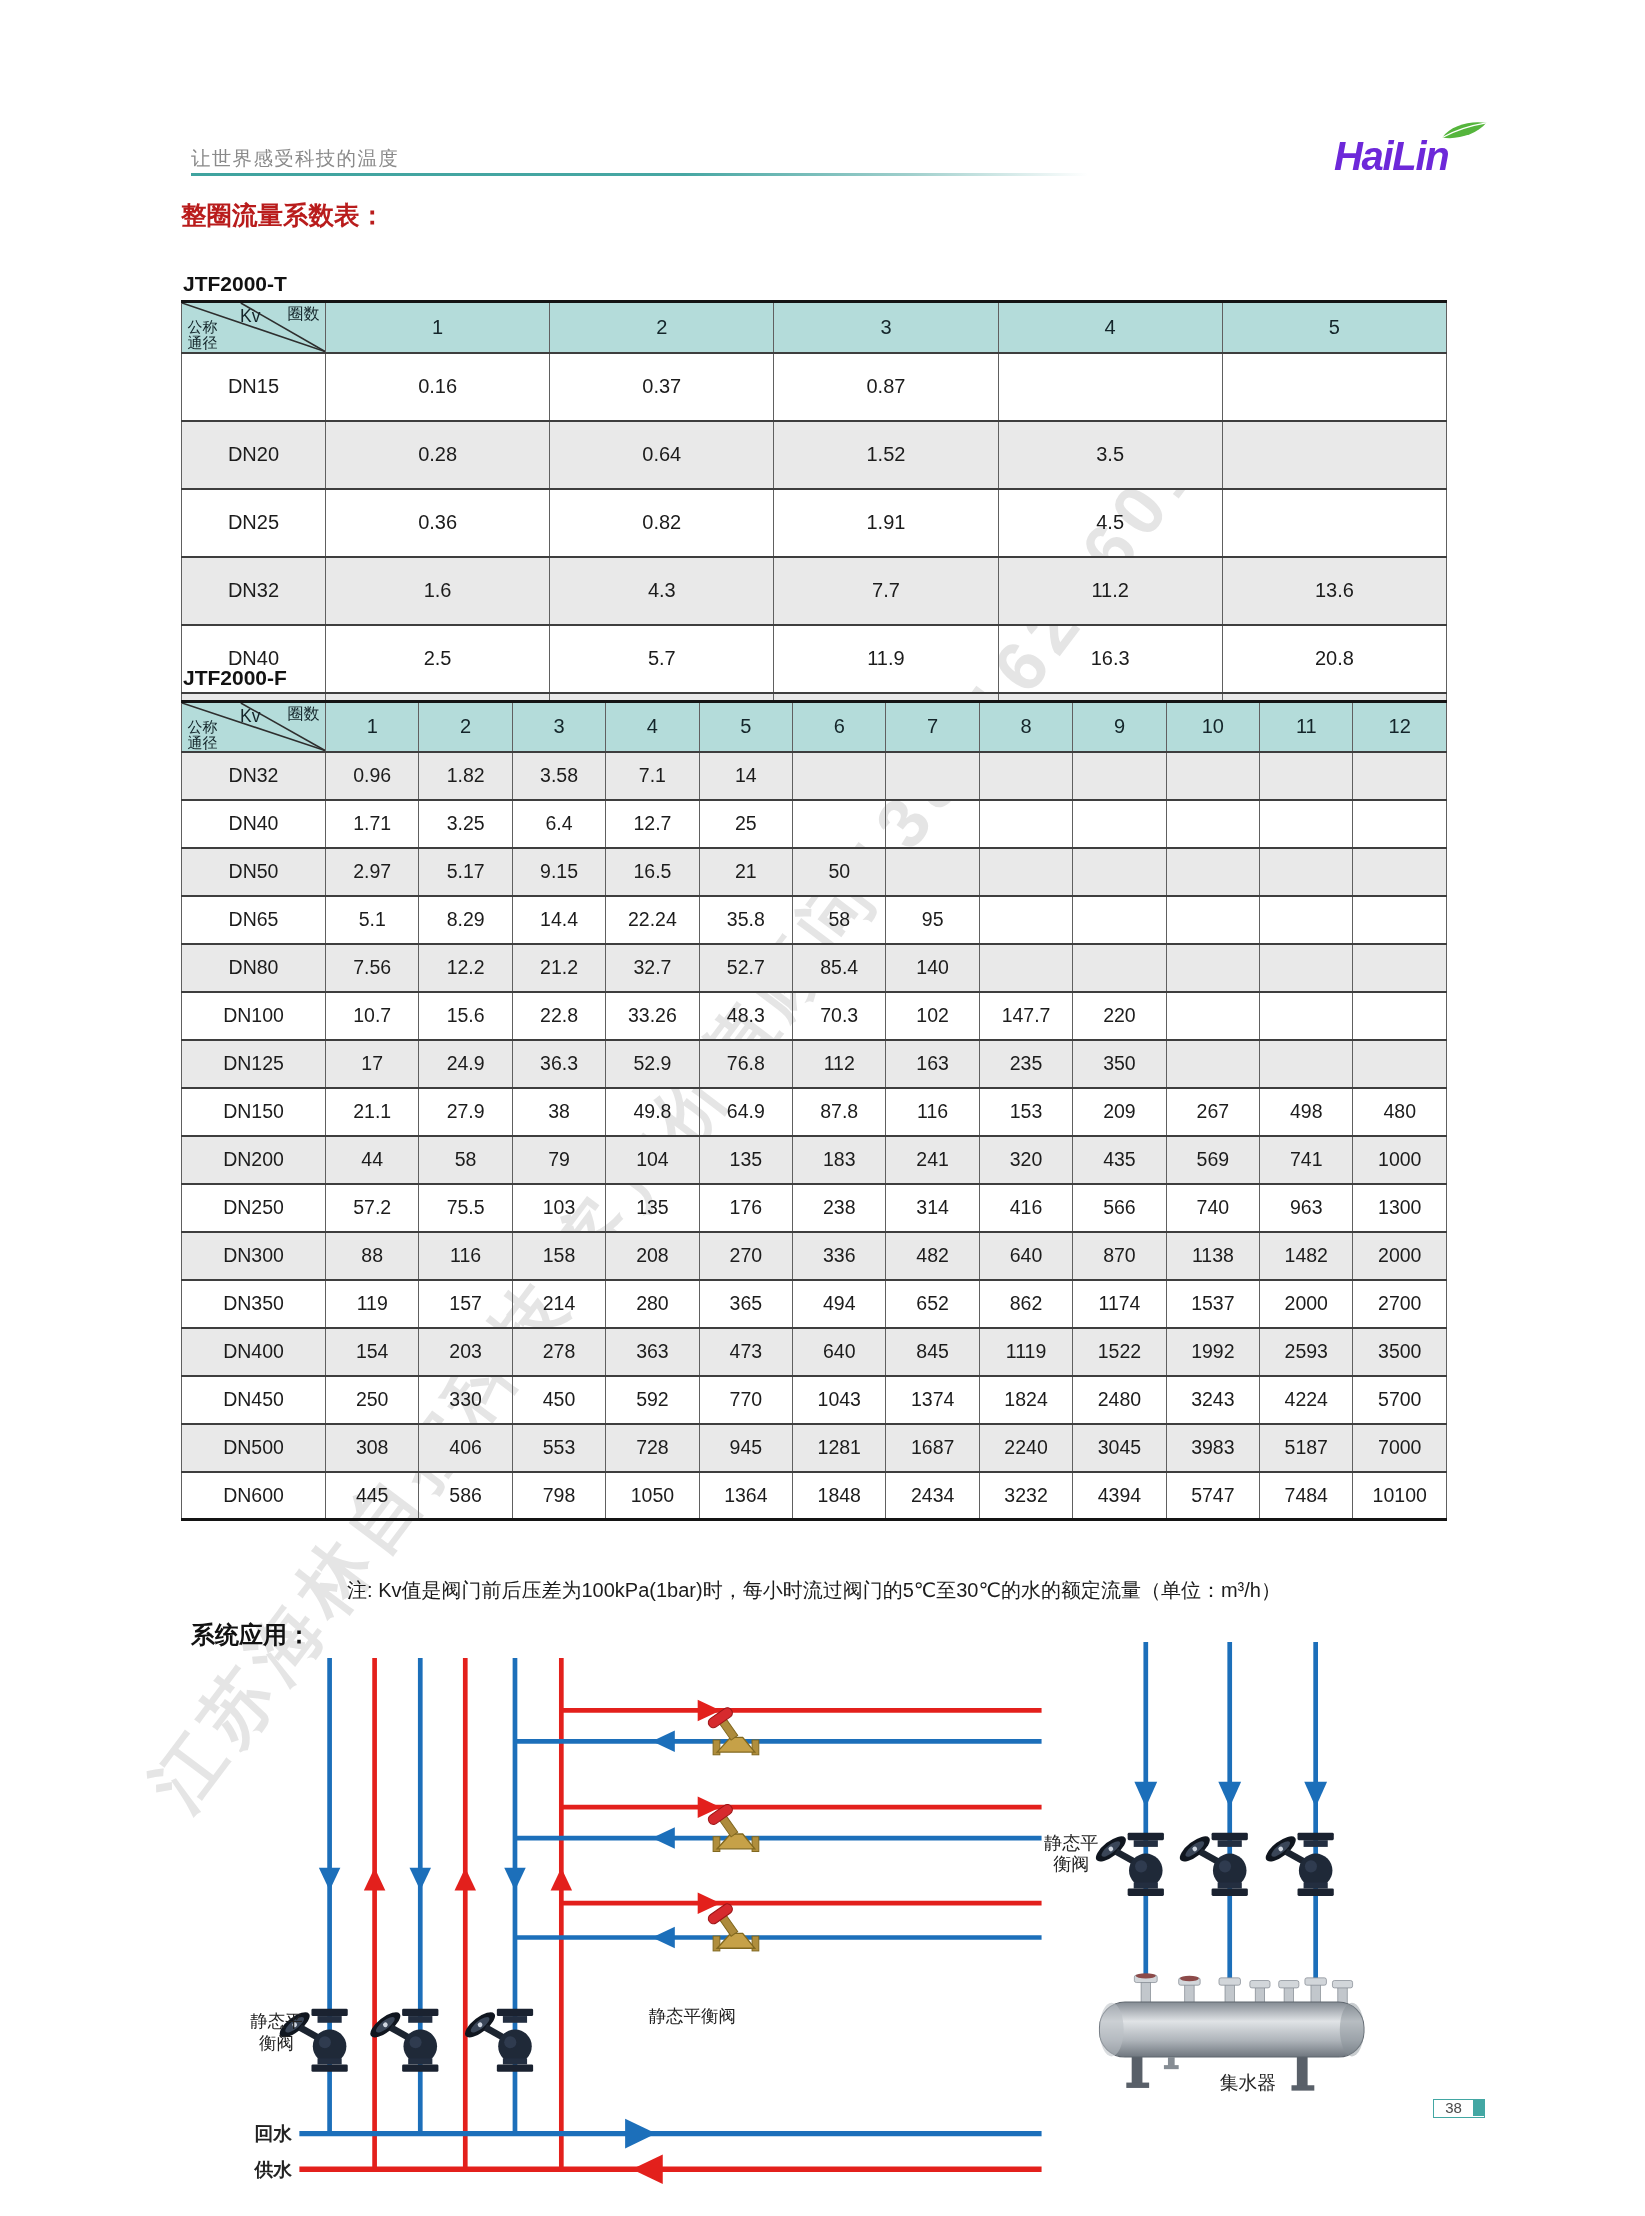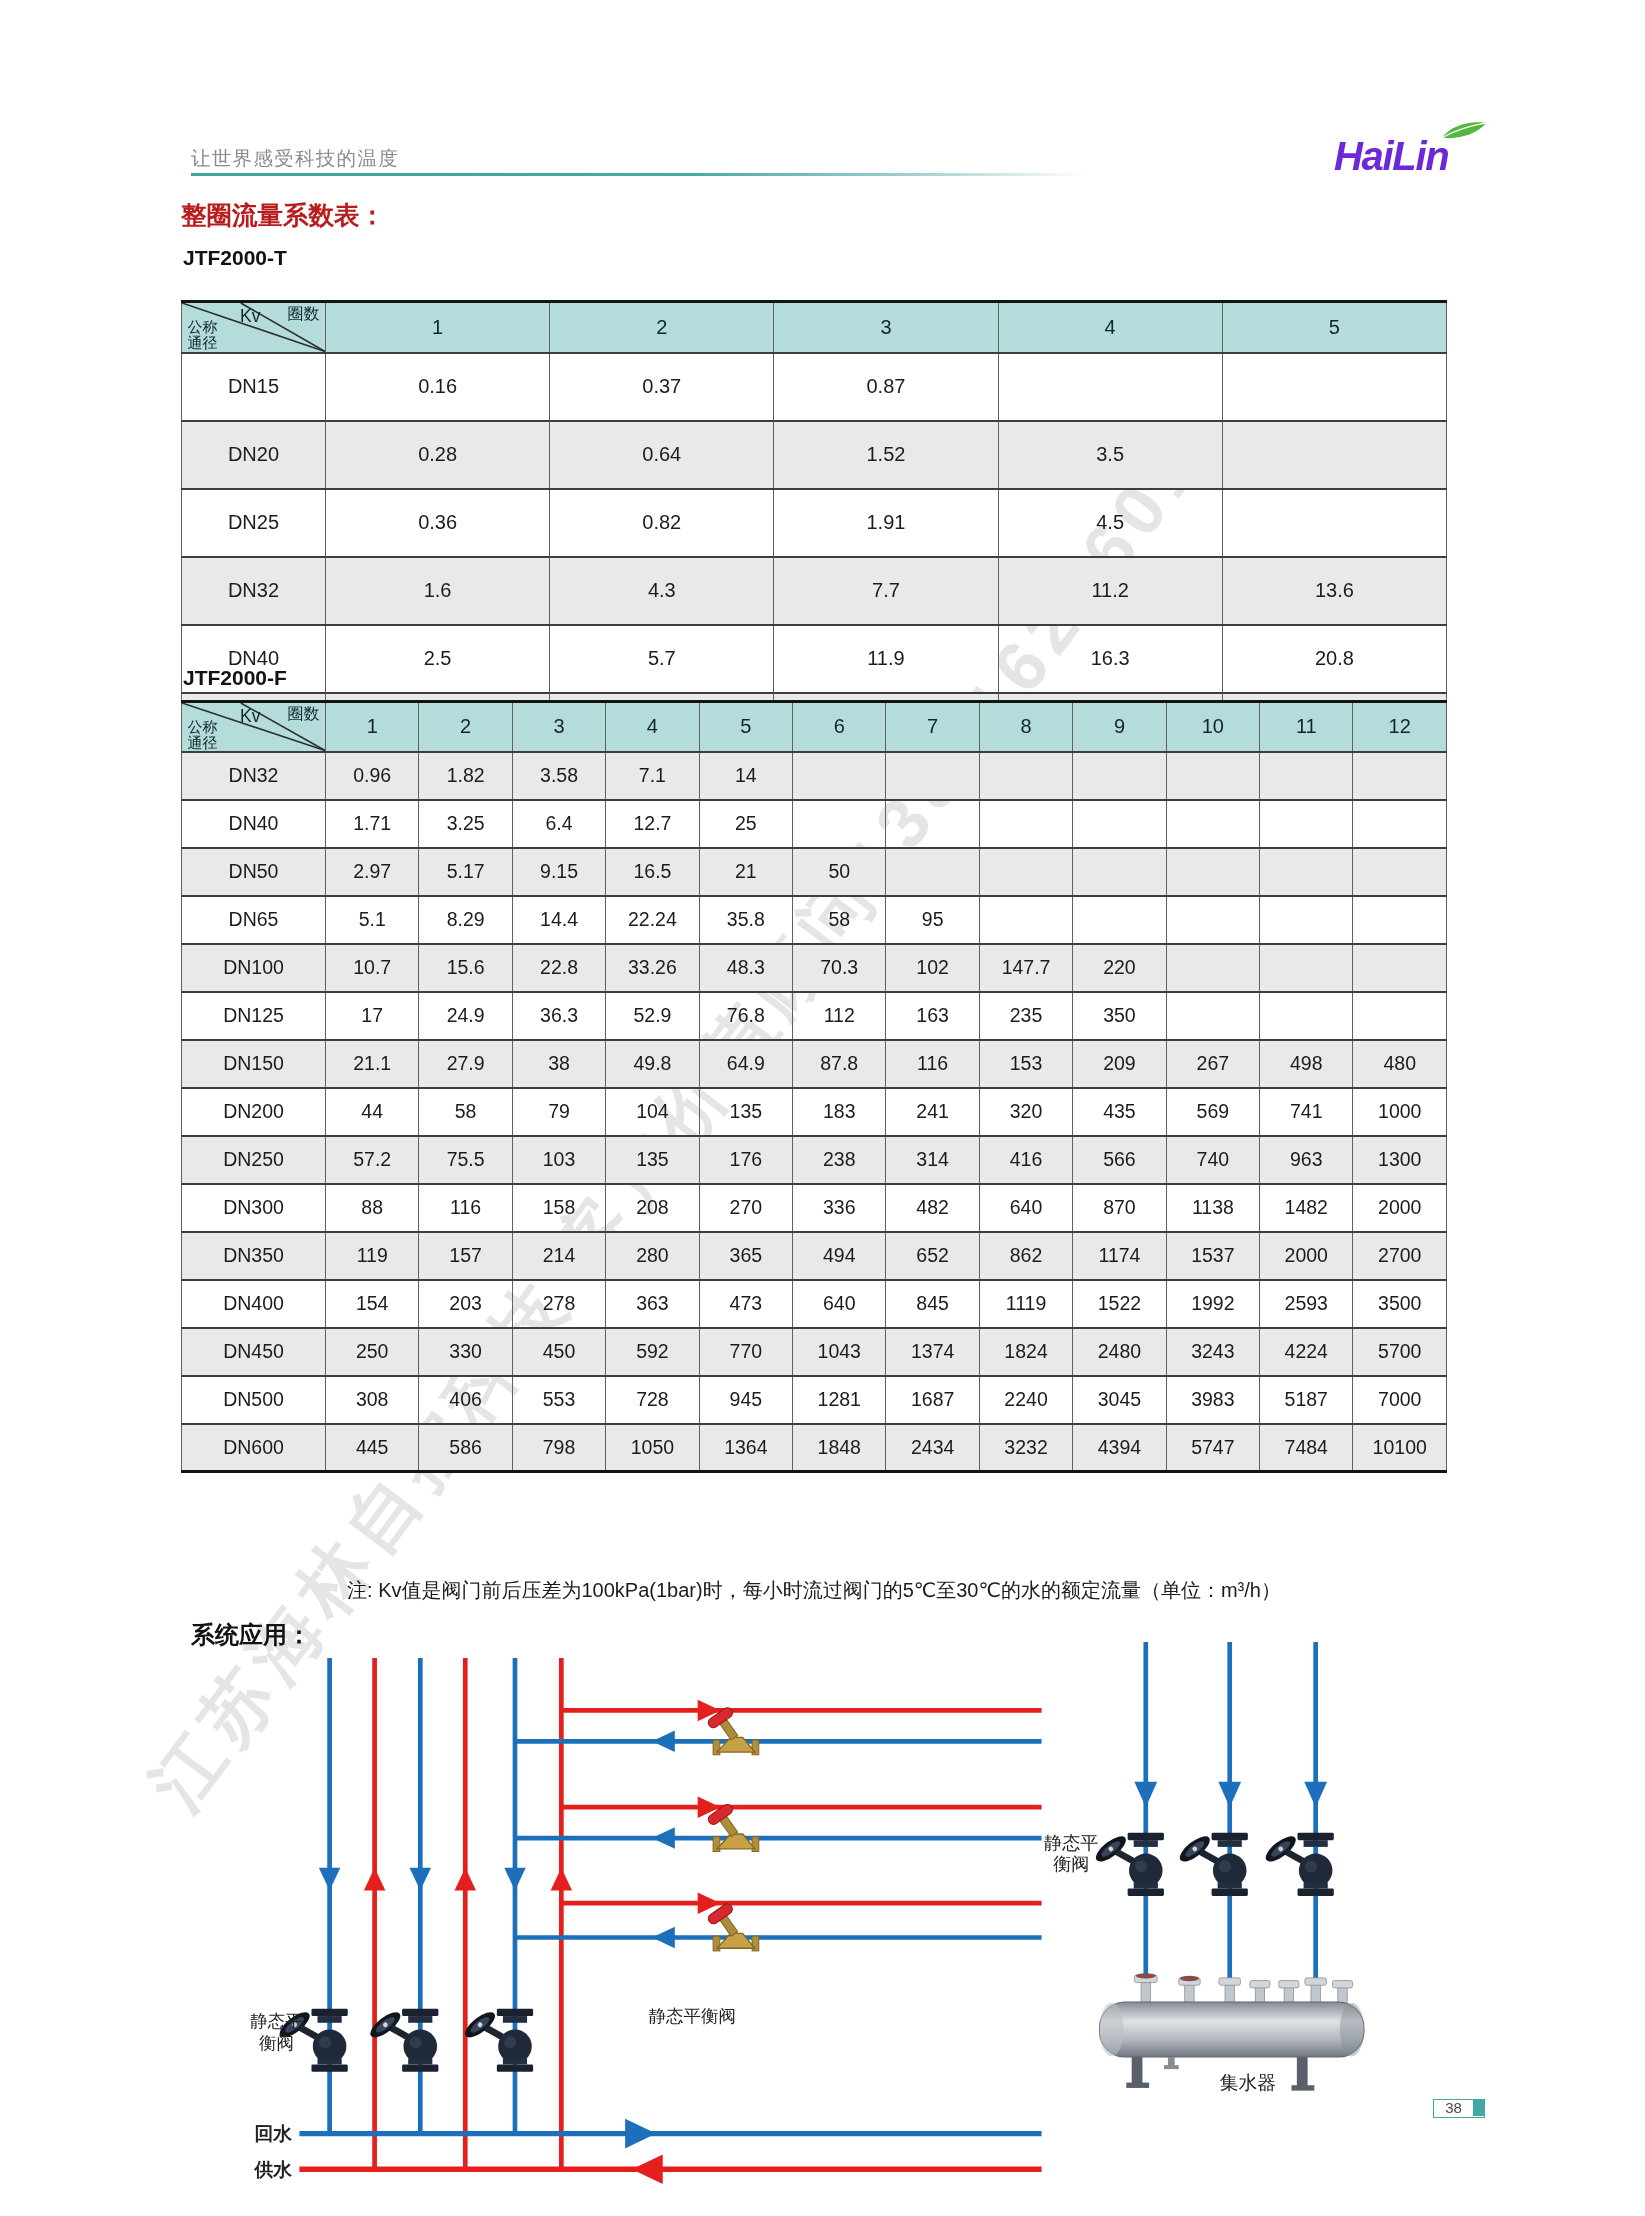--- a/index.html
+++ b/index.html
@@ -13,21 +13,21 @@
   .tagline{position:absolute;left:191px;top:145px;font-size:19.5px;color:#8a8a8a;letter-spacing:1.3px;}
   .head-rule{position:absolute;left:191px;top:173px;width:897px;height:2.7px;
              background:linear-gradient(90deg,#3fa39f 0%,#47a7a3 55%,#9fcfcc 80%,rgba(255,255,255,0) 100%);}
   .logo{position:absolute;left:1334px;top:129px;width:168px;height:54px;}
   .logo-text{position:absolute;left:0;top:5.4px;font-size:40px;font-weight:bold;font-style:italic;
              color:#6d28d9;letter-spacing:-1.3px;}
   .logo-leaf{position:absolute;left:107px;top:-9.4px;}
   
   .title-main{position:absolute;left:181px;top:198px;font-size:25.5px;font-weight:bold;color:#b91c1c;}
   .title-sub{position:absolute;font-size:21px;font-weight:bold;color:#121212;}
-  .t1-title{left:183px;top:246px;}
+  .t1-title{left:183px;top:272px;}
   .t2-title{left:183px;top:666px;}
   .sys-title{position:absolute;left:191px;top:1619px;font-size:24px;font-weight:bold;color:#121212;}
   
   table.kv{position:absolute;left:181px;border-collapse:collapse;table-layout:fixed;width:1266px;
            border-left:1.3px solid #606060;border-right:1.3px solid #606060;border-bottom:3.4px solid #141414;padding-left:19px;}
   table.kv th,table.kv td{border-left:1.3px solid #606060;text-align:center;vertical-align:middle;
            font-weight:normal;padding:0;}
   table.kv thead tr{border-top:3.4px solid #141414;border-bottom:2px solid #3e3e3e;}
   table.kv tbody tr{border-top:2px solid #3e3e3e;}
   table.kv thead th{background:#b4dcda;font-size:20px;color:#14252a;}
@@ -256,20 +256,35 @@
           <td>35.8</td>
           <td>58</td>
           <td>95</td>
           <td></td>
           <td></td>
           <td></td>
           <td></td>
           <td></td>
         </tr>
         <tr>
+          <th>DN80</th>
+          <td>7.56</td>
+          <td>12.2</td>
+          <td>21.2</td>
+          <td>32.7</td>
+          <td>52.7</td>
+          <td>85.4</td>
+          <td>140</td>
+          <td></td>
+          <td></td>
+          <td></td>
+          <td></td>
+          <td></td>
+        </tr>
+        <tr>
           <th>DN100</th>
           <td>10.7</td>
           <td>15.6</td>
           <td>22.8</td>
           <td>33.26</td>
           <td>48.3</td>
           <td>70.3</td>
           <td>102</td>
           <td>147.7</td>
           <td>220</td>

